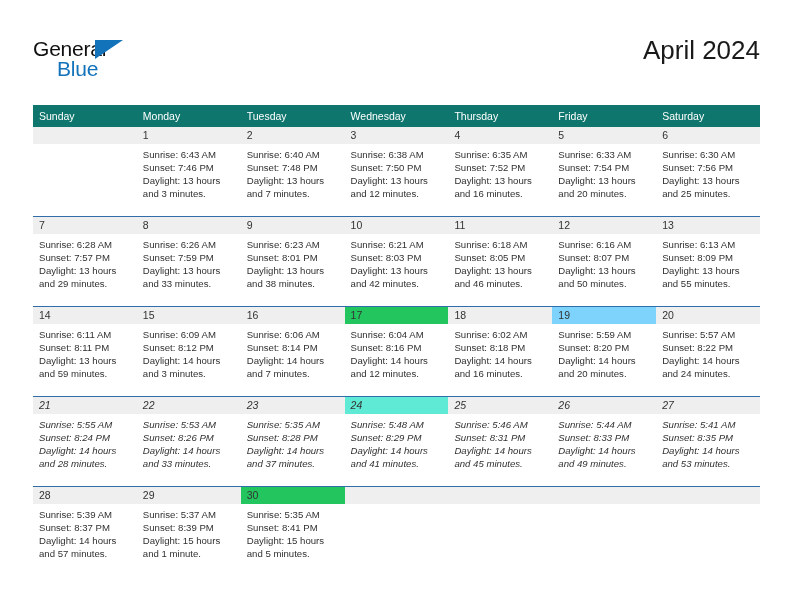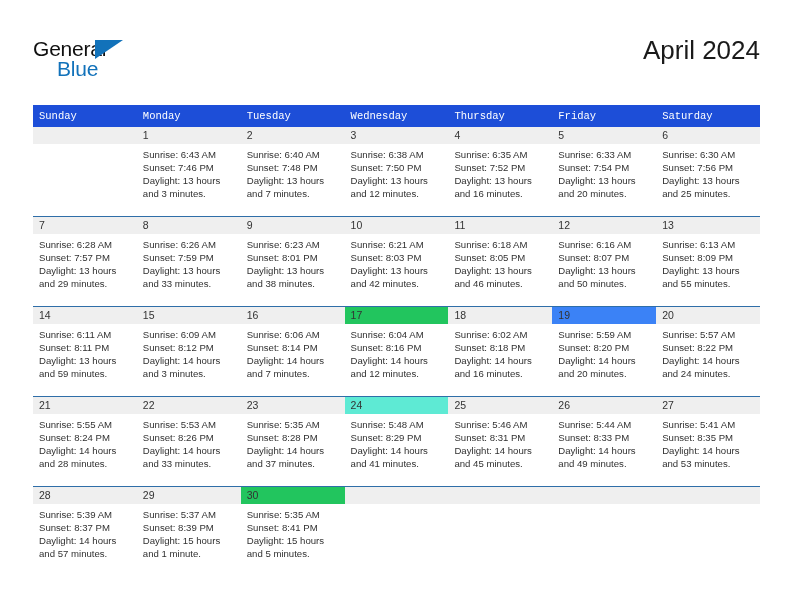--- a/index.html
+++ b/index.html
@@ -168,21 +168,21 @@
     </div>
 
     <div class="title-block">
       <h1 class="cal-title">April 2024</h1>
     </div>
 
   </div>
 
   <div class="calendar">
 
-    <div class="weekday-row" style="background: #1d4ed8; font-family: Liberation Mono, monospace;">
+    <div class="weekday-row" style="background: #0f766e;">
       <div class="weekday-cell">Sunday</div>
       <div class="weekday-cell">Monday</div>
       <div class="weekday-cell">Tuesday</div>
       <div class="weekday-cell">Wednesday</div>
       <div class="weekday-cell">Thursday</div>
       <div class="weekday-cell">Friday</div>
       <div class="weekday-cell">Saturday</div>
     </div>
 
     <div id="weeks-container">
@@ -355,109 +355,109 @@
             <div class="day-cell">
               <div class="day-number" style="background: rgb(239, 239, 239);">18</div>
               <div class="day-info">
                 <div>Sunrise: 6:02 AM</div>
                 <div>Sunset: 8:18 PM</div>
                 <div>Daylight: 14 hours</div>
                 <div>and 16 minutes.</div>
               </div>
             </div>
             <div class="day-cell">
-              <div class="day-number" style="background: #3b82f6;">19</div>
+              <div class="day-number" style="background: #7dd3fc;">19</div>
               <div class="day-info">
                 <div>Sunrise: 5:59 AM</div>
                 <div>Sunset: 8:20 PM</div>
                 <div>Daylight: 14 hours</div>
                 <div>and 20 minutes.</div>
               </div>
             </div>
             <div class="day-cell">
               <div class="day-number" style="background: rgb(239, 239, 239);">20</div>
               <div class="day-info">
                 <div>Sunrise: 5:57 AM</div>
                 <div>Sunset: 8:22 PM</div>
                 <div>Daylight: 14 hours</div>
                 <div>and 24 minutes.</div>
+              </div>
+            </div>
+          </div>
+        </div>
+        <div class="week-row" style="border-bottom-color: rgb(47, 110, 168); font-style: italic;">
+          <div class="week-inner">
+            <div class="day-cell">
+              <div class="day-number" style="background: rgb(239, 239, 239);">21</div>
+              <div class="day-info">
+                <div>Sunrise: 5:55 AM</div>
+                <div>Sunset: 8:24 PM</div>
+                <div>Daylight: 14 hours</div>
+                <div>and 28 minutes.</div>
+              </div>
+            </div>
+            <div class="day-cell">
+              <div class="day-number" style="background: rgb(239, 239, 239);">22</div>
+              <div class="day-info">
+                <div>Sunrise: 5:53 AM</div>
+                <div>Sunset: 8:26 PM</div>
+                <div>Daylight: 14 hours</div>
+                <div>and 33 minutes.</div>
+              </div>
+            </div>
+            <div class="day-cell">
+              <div class="day-number" style="background: rgb(239, 239, 239);">23</div>
+              <div class="day-info">
+                <div>Sunrise: 5:35 AM</div>
+                <div>Sunset: 8:28 PM</div>
+                <div>Daylight: 14 hours</div>
+                <div>and 37 minutes.</div>
+              </div>
+            </div>
+            <div class="day-cell">
+              <div class="day-number" style="background: #5eead4;">24</div>
+              <div class="day-info">
+                <div>Sunrise: 5:48 AM</div>
+                <div>Sunset: 8:29 PM</div>
+                <div>Daylight: 14 hours</div>
+                <div>and 41 minutes.</div>
+              </div>
+            </div>
+            <div class="day-cell">
+              <div class="day-number" style="background: rgb(239, 239, 239);">25</div>
+              <div class="day-info">
+                <div>Sunrise: 5:46 AM</div>
+                <div>Sunset: 8:31 PM</div>
+                <div>Daylight: 14 hours</div>
+                <div>and 45 minutes.</div>
+              </div>
+            </div>
+            <div class="day-cell">
+              <div class="day-number" style="background: rgb(239, 239, 239);">26</div>
+              <div class="day-info">
+                <div>Sunrise: 5:44 AM</div>
+                <div>Sunset: 8:33 PM</div>
+                <div>Daylight: 14 hours</div>
+                <div>and 49 minutes.</div>
+              </div>
+            </div>
+            <div class="day-cell">
+              <div class="day-number" style="background: rgb(239, 239, 239);">27</div>
+              <div class="day-info">
+                <div>Sunrise: 5:41 AM</div>
+                <div>Sunset: 8:35 PM</div>
+                <div>Daylight: 14 hours</div>
+                <div>and 53 minutes.</div>
               </div>
             </div>
           </div>
         </div>
         <div class="week-row" style="border-bottom-color: rgb(47, 110, 168);">
           <div class="week-inner">
             <div class="day-cell">
-              <div class="day-number" style="background: rgb(239, 239, 239);">21</div>
-              <div class="day-info">
-                <div>Sunrise: 5:55 AM</div>
-                <div>Sunset: 8:24 PM</div>
-                <div>Daylight: 14 hours</div>
-                <div>and 28 minutes.</div>
-              </div>
-            </div>
-            <div class="day-cell">
-              <div class="day-number" style="background: rgb(239, 239, 239);">22</div>
-              <div class="day-info">
-                <div>Sunrise: 5:53 AM</div>
-                <div>Sunset: 8:26 PM</div>
-                <div>Daylight: 14 hours</div>
-                <div>and 33 minutes.</div>
-              </div>
-            </div>
-            <div class="day-cell">
-              <div class="day-number" style="background: rgb(239, 239, 239);">23</div>
-              <div class="day-info">
-                <div>Sunrise: 5:35 AM</div>
-                <div>Sunset: 8:28 PM</div>
-                <div>Daylight: 14 hours</div>
-                <div>and 37 minutes.</div>
-              </div>
-            </div>
-            <div class="day-cell">
-              <div class="day-number" style="background: #5eead4;">24</div>
-              <div class="day-info">
-                <div>Sunrise: 5:48 AM</div>
-                <div>Sunset: 8:29 PM</div>
-                <div>Daylight: 14 hours</div>
-                <div>and 41 minutes.</div>
-              </div>
-            </div>
-            <div class="day-cell">
-              <div class="day-number" style="background: rgb(239, 239, 239);">25</div>
-              <div class="day-info">
-                <div>Sunrise: 5:46 AM</div>
-                <div>Sunset: 8:31 PM</div>
-                <div>Daylight: 14 hours</div>
-                <div>and 45 minutes.</div>
-              </div>
-            </div>
-            <div class="day-cell">
-              <div class="day-number" style="background: rgb(239, 239, 239);">26</div>
-              <div class="day-info">
-                <div>Sunrise: 5:44 AM</div>
-                <div>Sunset: 8:33 PM</div>
-                <div>Daylight: 14 hours</div>
-                <div>and 49 minutes.</div>
-              </div>
-            </div>
-            <div class="day-cell">
-              <div class="day-number" style="background: rgb(239, 239, 239);">27</div>
-              <div class="day-info">
-                <div>Sunrise: 5:41 AM</div>
-                <div>Sunset: 8:35 PM</div>
-                <div>Daylight: 14 hours</div>
-                <div>and 53 minutes.</div>
-              </div>
-            </div>
-          </div>
-        </div>
-        <div class="week-row" style="border-bottom-color: rgb(47, 110, 168);">
-          <div class="week-inner">
-            <div class="day-cell">
               <div class="day-number" style="background: rgb(239, 239, 239);">28</div>
               <div class="day-info">
                 <div>Sunrise: 5:39 AM</div>
                 <div>Sunset: 8:37 PM</div>
                 <div>Daylight: 14 hours</div>
                 <div>and 57 minutes.</div>
               </div>
             </div>
             <div class="day-cell">
               <div class="day-number" style="background: rgb(239, 239, 239);">29</div>

